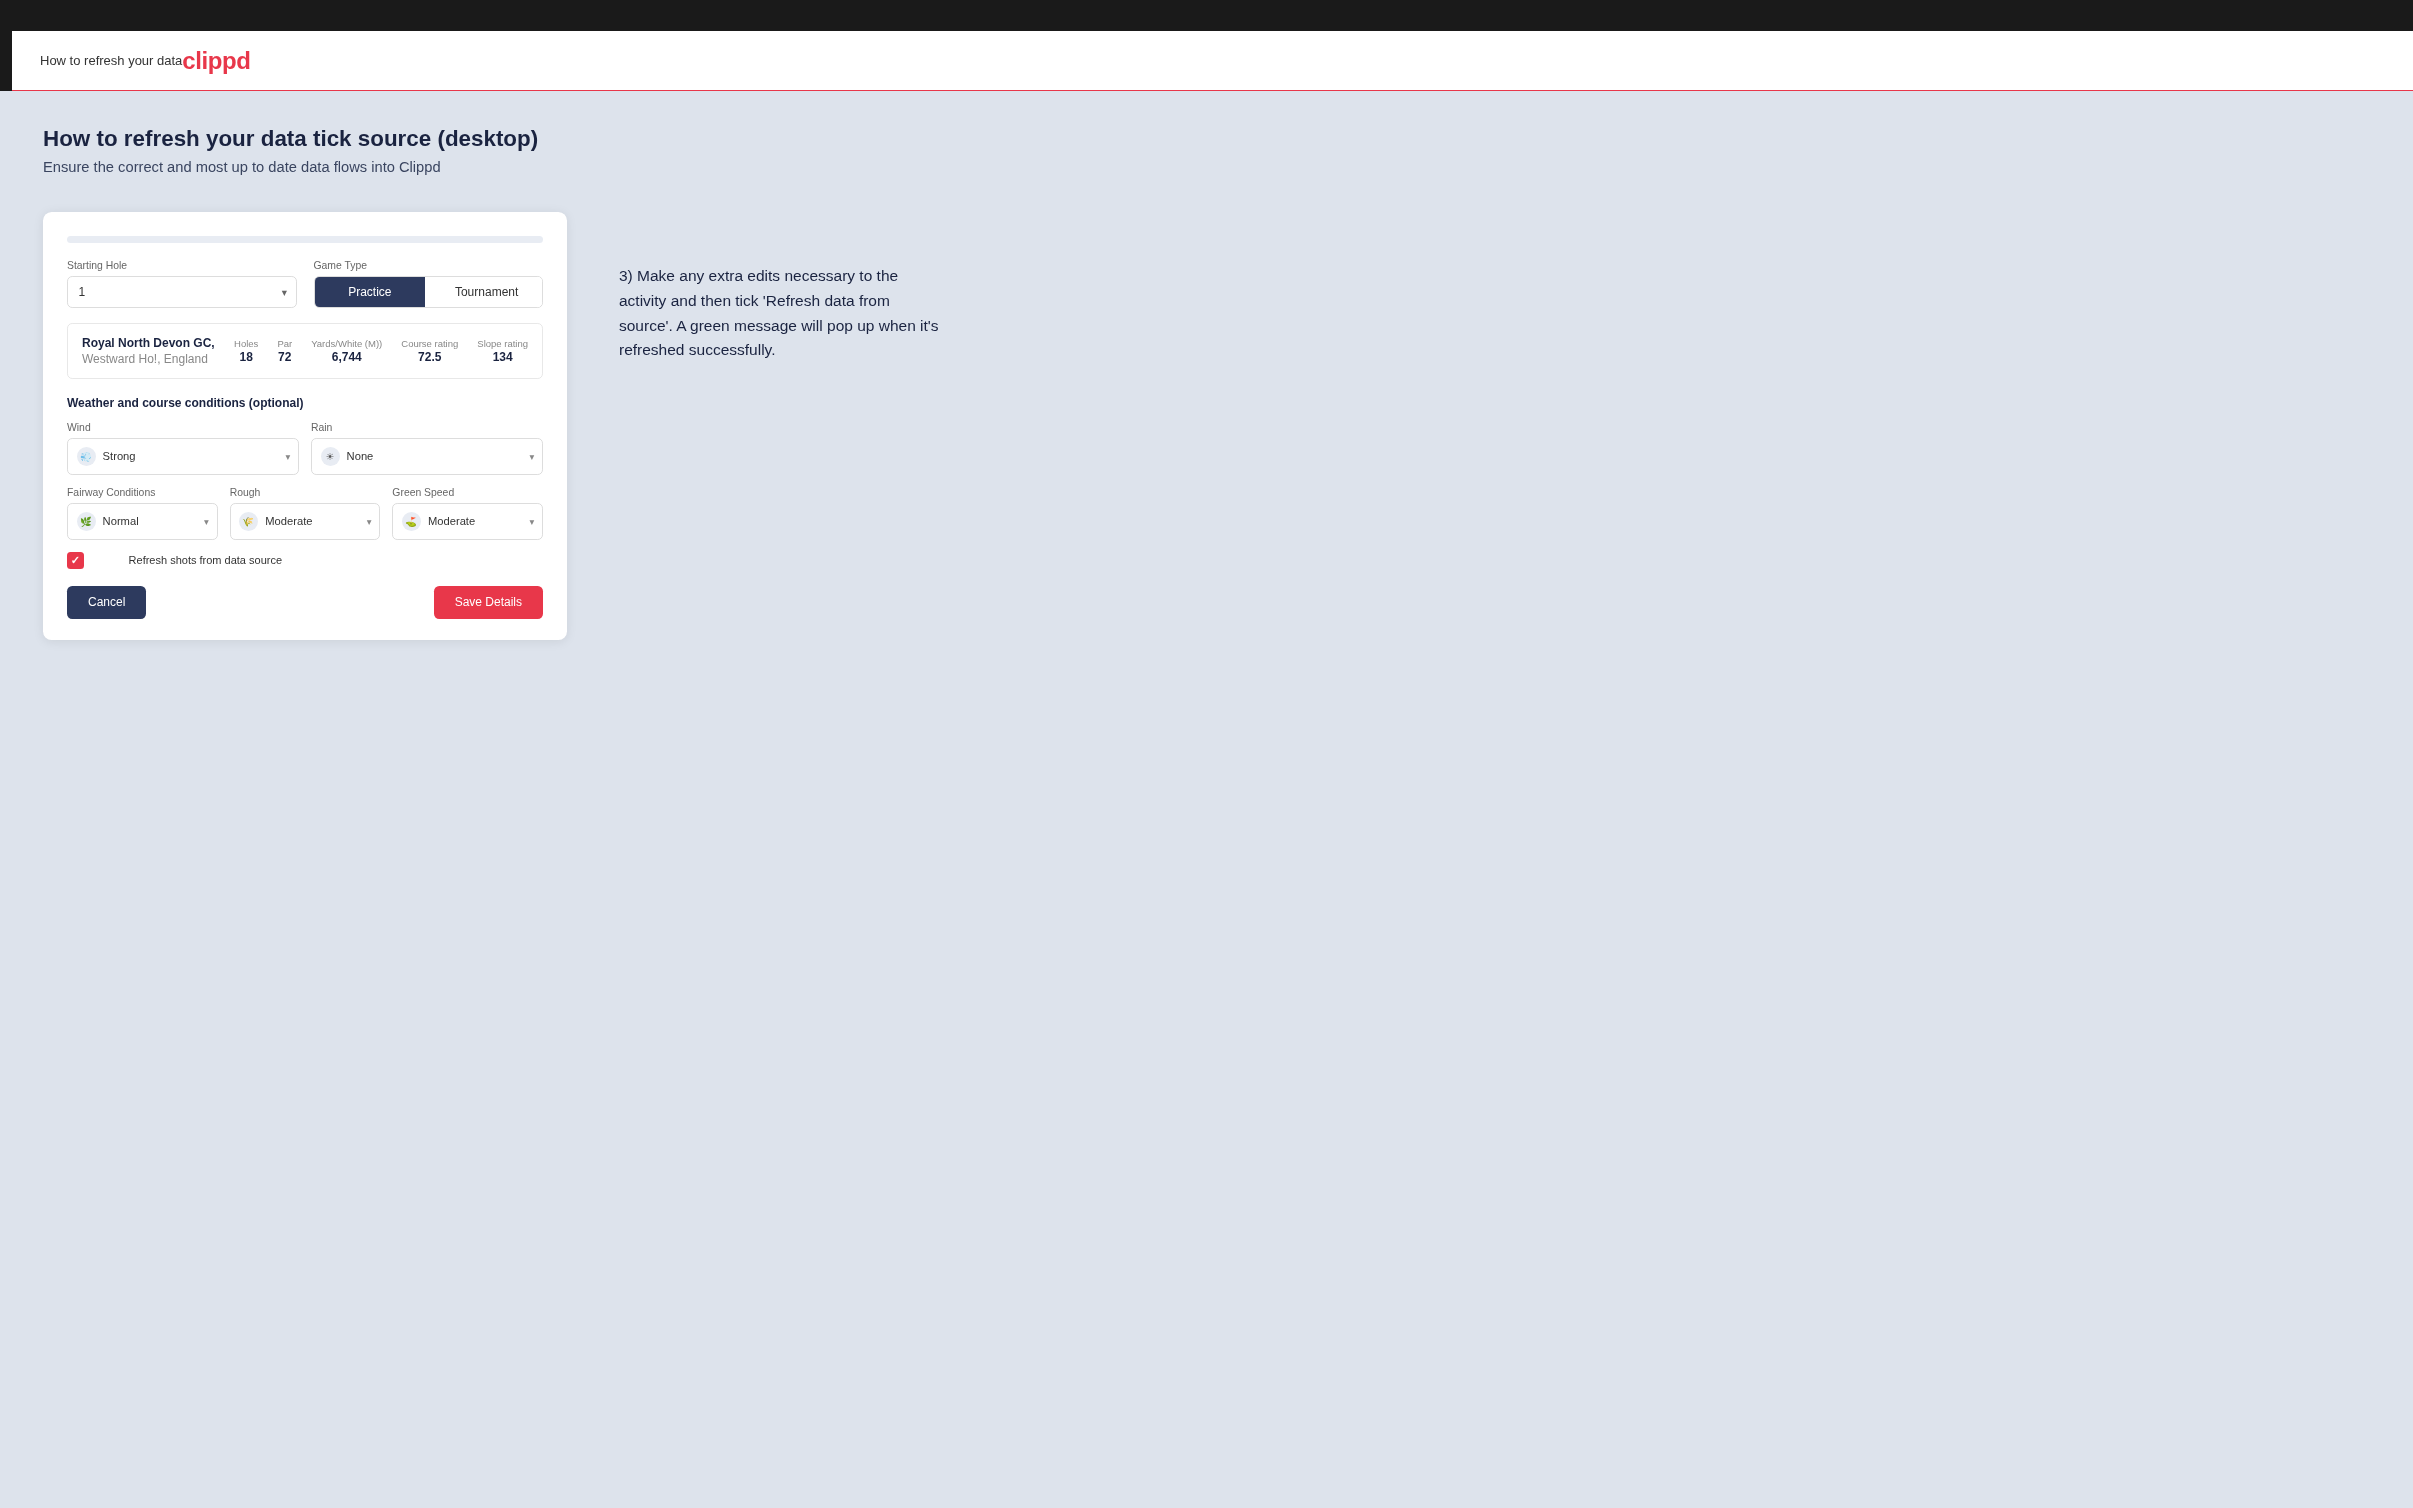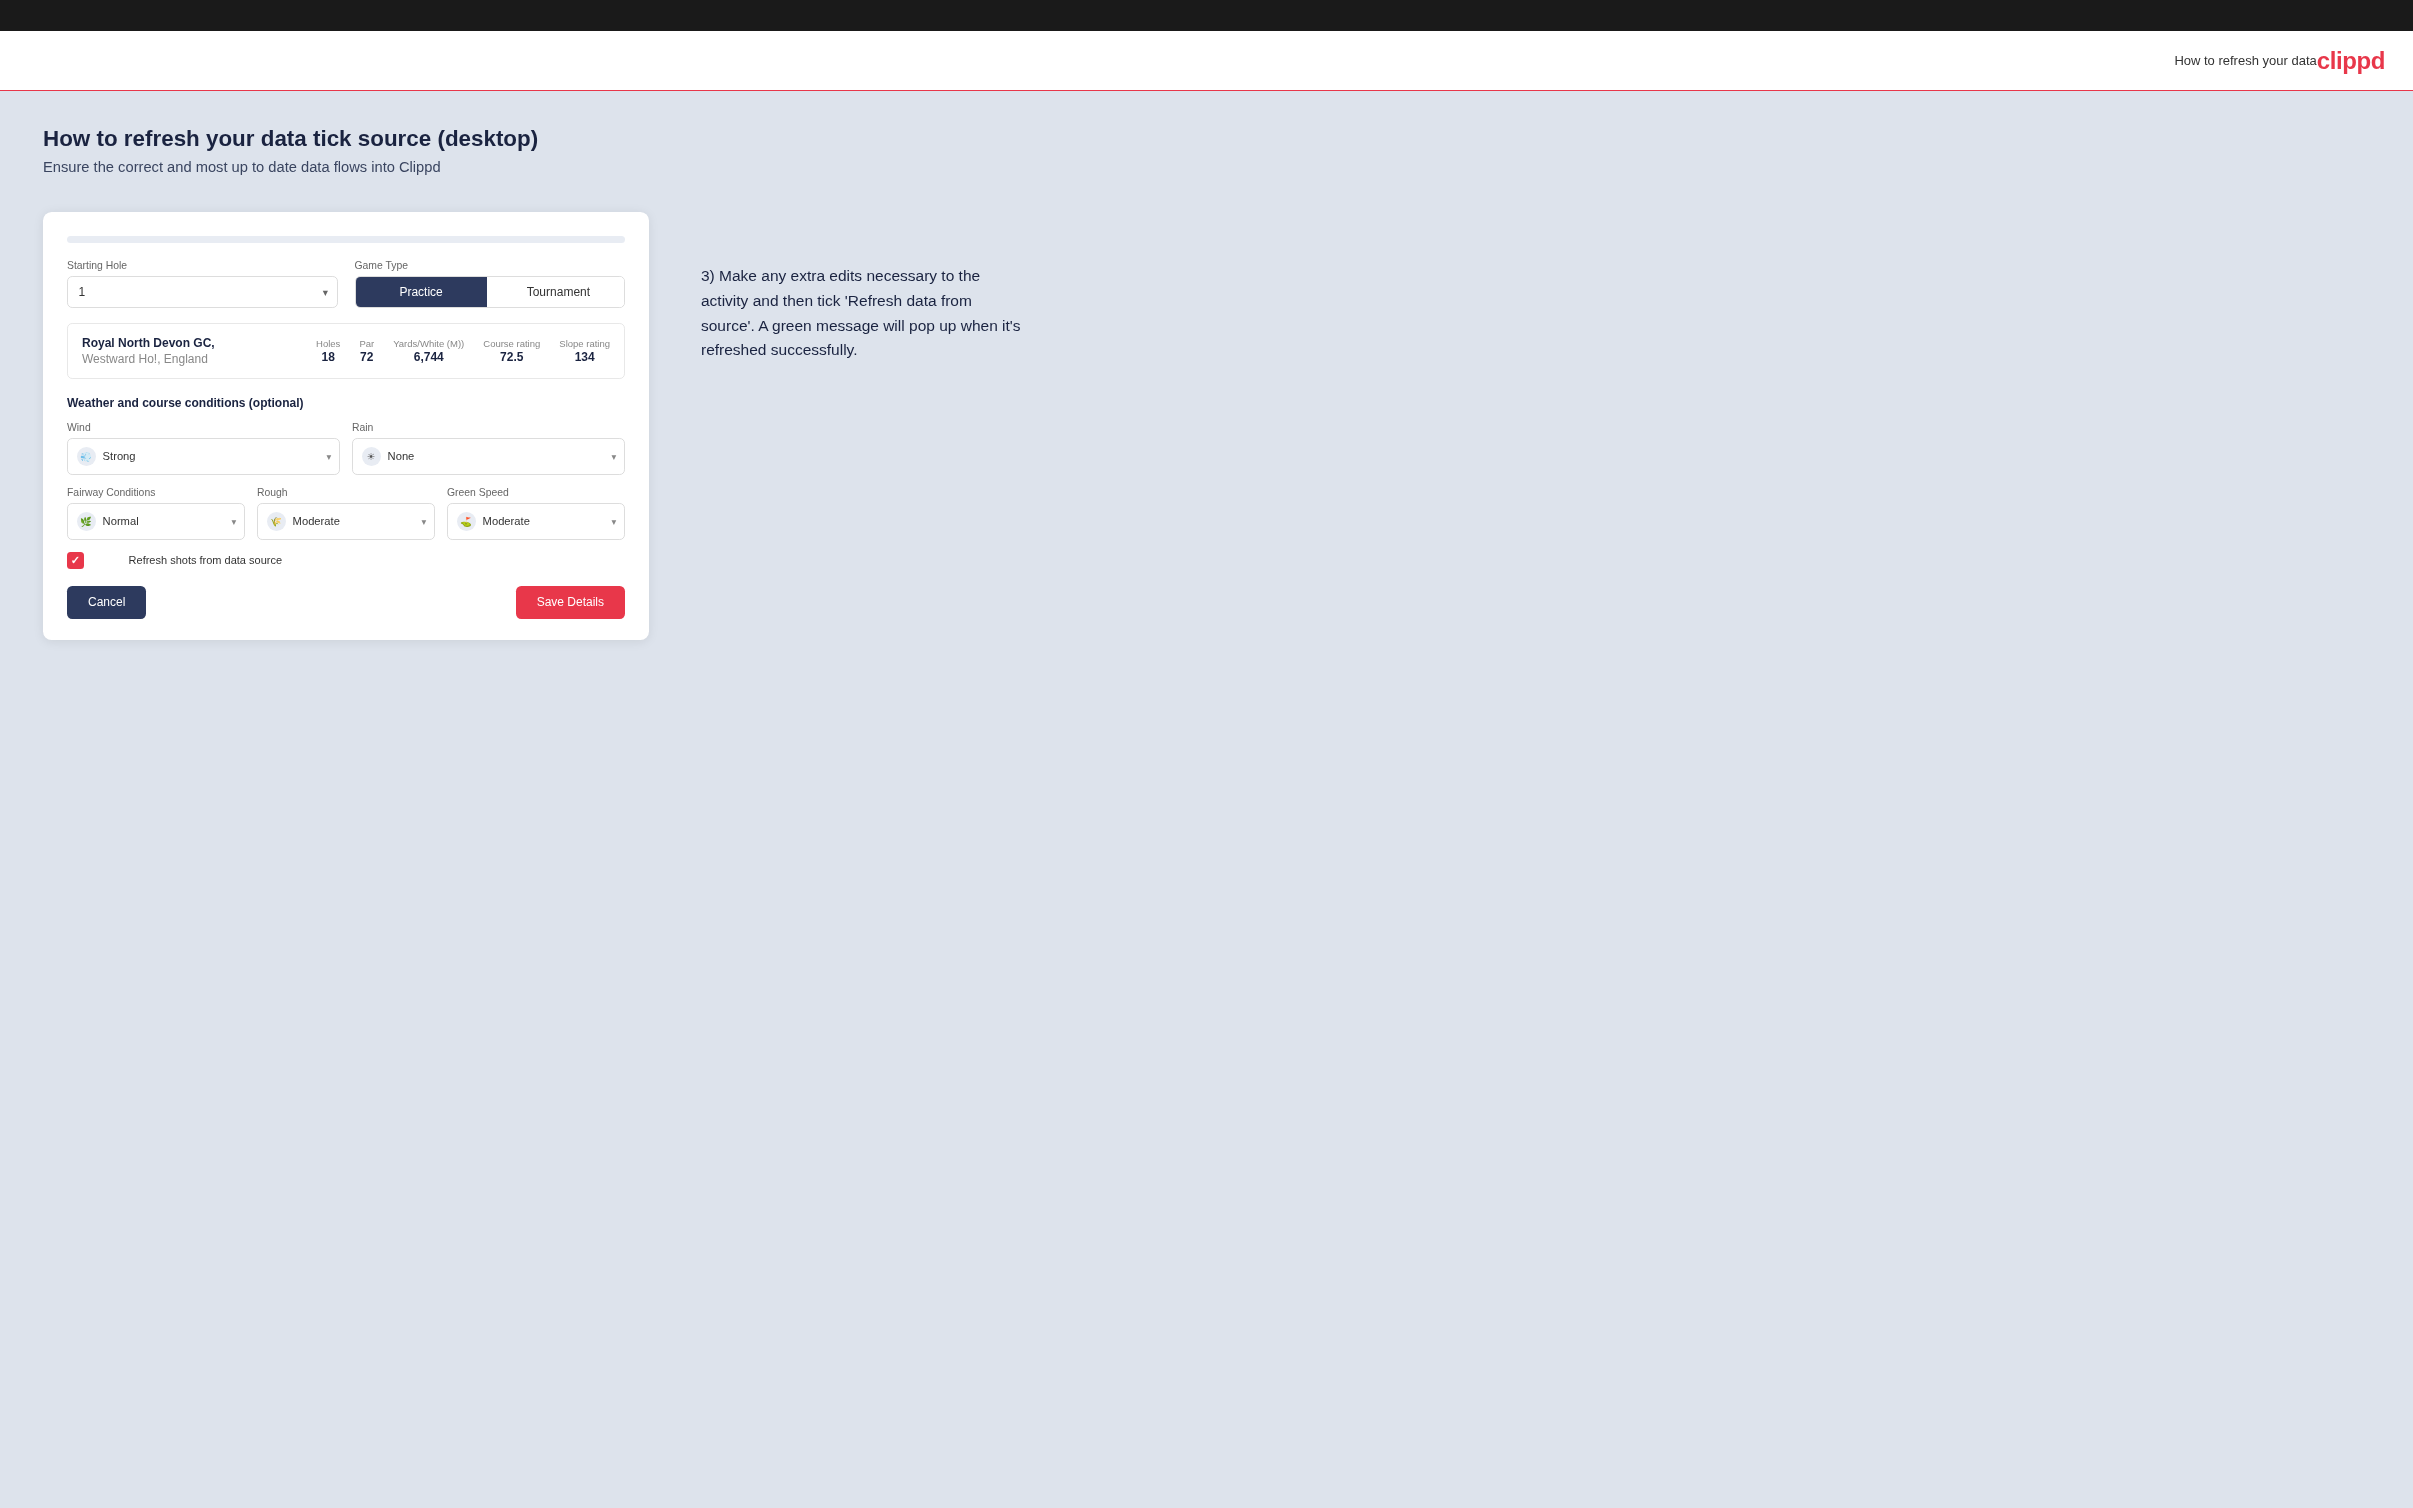--- a/index.html
+++ b/index.html
@@ -10,22 +10,23 @@
     }
     .top-bar {
       background: #1a1a1a;
       height: 31px;
     }
     .header {
       background: #ffffff;
       padding: 15.5px 28px;
       display: flex;
       align-items: center;
-      justify-content: flex-end;
+      justify-content: flex-start;
       border-bottom: 1.7px solid #e8374a;
+      margin-left: 12px;
     }
     .header-title {
       font-size: 13px;
       color: #333;
     }
     .logo {
       font-size: 24px;
       font-weight: 700;
       color: #e8374a;
       letter-spacing: -0.4px;
@@ -48,21 +49,21 @@
     }
     .content-row {
       display: flex;
       gap: 52px;
       align-items: flex-start;
     }
     .form-card {
       background: #ffffff;
       border-radius: 8.6px;
       padding: 24px 24px 21px;
-      width: 606px;
+      width: 524px;
       min-width: 500px;
       box-shadow: 0 1.7px 10.4px rgba(0,0,0,0.08);
     }
     .form-card-top {
       background: #e8ecf3;
       border-radius: 5.2px;
       height: 7px;
       margin-bottom: 17px;
     }
     .field-row {

